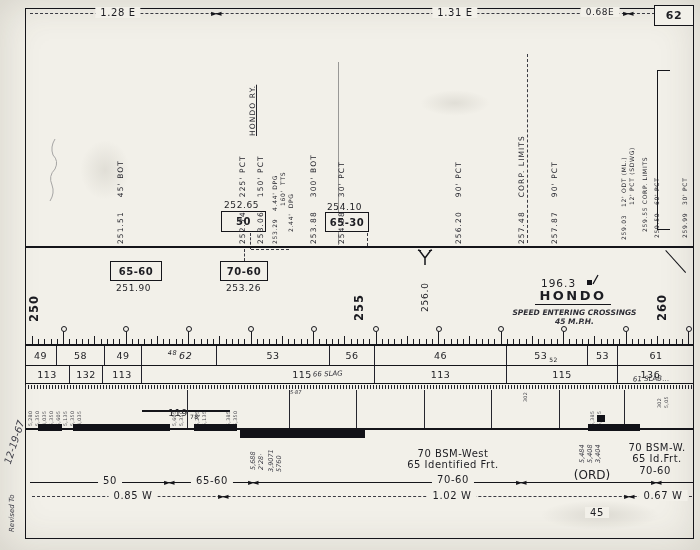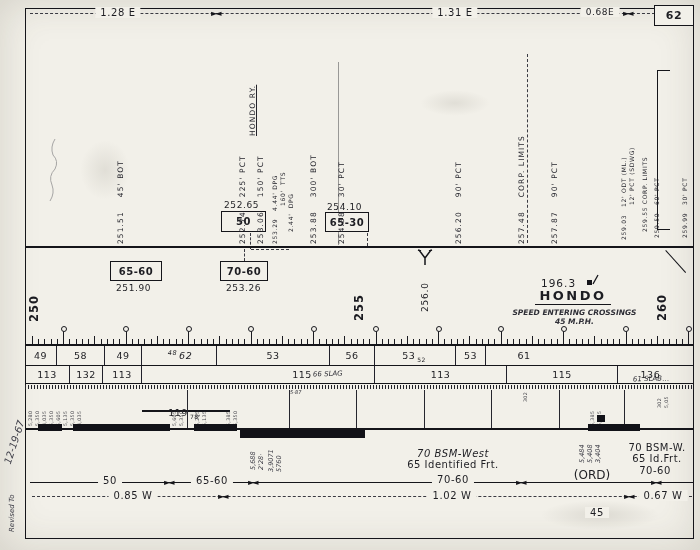--- a/index.html
+++ b/index.html
@@ -134,21 +134,21 @@
   <div class="note-it" style="left:313px;top:370px;font-size:7px;transform:rotate(-2deg);">66 SLAG</div>
   <div class="note-it" style="left:633px;top:375px;font-size:7px;transform:rotate(-2deg);">61 SLAB</div>
   <div class="note-it" style="left:290px;top:389px;font-size:5px;">5-87</div>
 
   <div class="hl" style="left:30px;top:482px;width:664px;height:1.1px;"></div>
   <div class="dim" style="left:110px;top:475px;">50</div>
   <div class="ap" style="left:168px;top:478px;"></div>
   <div class="dim" style="left:212px;top:475px;">65-60</div>
   <div class="ap" style="left:252px;top:478px;"></div>
 
-  <div class="ctr" style="left:453px;top:448px;font-size:10px;letter-spacing:.5px;font-style:italic;">70 BSM-West</div>
+  <div class="ctr" style="left:453px;top:448px;font-size:10px;letter-spacing:.5px;">70 BSM-West</div>
   <div class="ctr" style="left:453px;top:459px;font-size:10px;letter-spacing:.5px;">65 Identified Frt.</div>
   <div class="dim" style="left:453px;top:474px;">70-60</div>
   <div class="ap" style="left:520px;top:478px;"></div>
 
   <div class="ctr" style="left:592px;top:468px;font-size:12px;">(ORD)</div>
   <div class="dim" style="left:597px;top:475px;margin-top:32px;">45</div>
   <div class="ap" style="left:655px;top:478px;"></div>
 
   <div class="ctr" style="left:657px;top:442px;font-size:10px;letter-spacing:.5px;">70 BSM-W.</div>
   <div class="ctr" style="left:657px;top:453px;font-size:10px;letter-spacing:.5px;">65 Id.Frt.</div>
@@ -300,20 +300,23 @@
       <div class="cell" style="flex: 0 0 75px; font-style: italic;">
         <span class="sup">48</span>
         <span>62</span>
       </div>
       <div class="cell" style="flex: 0 0 113px;">
         <span>53</span>
       </div>
       <div class="cell" style="flex: 0 0 45px;">
         <span>56</span>
       </div>
+      <div class="cell" style="flex: 0 0 132px;">
+        <span>46</span>
+      </div>
       <div class="cell" style="flex: 0 0 81px;">
         <span>53</span>
         <span class="sub">52</span>
       </div>
       <div class="cell" style="flex: 0 0 30px;">
         <span>53</span>
       </div>
       <div class="cell" style="flex: 0 0 76px;">
         <span>61</span>
       </div>

